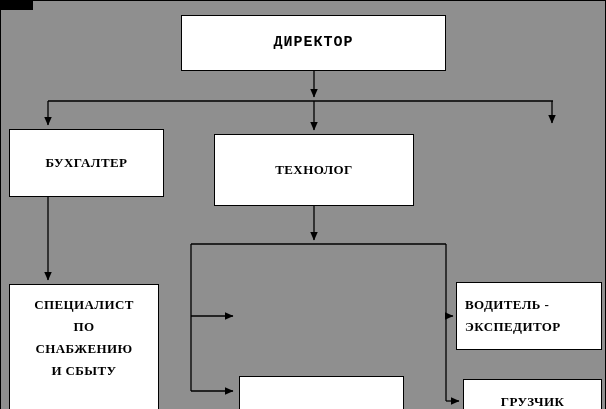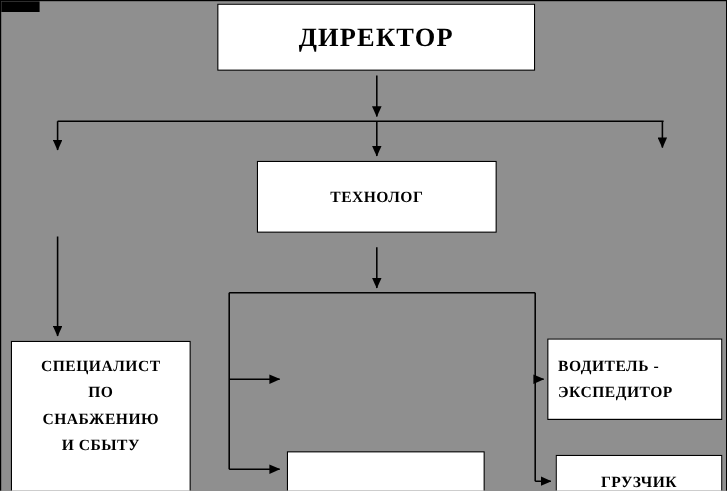--- a/index.html
+++ b/index.html
@@ -33,25 +33,25 @@
     font-size: 13px;
     line-height: 22px;
     letter-spacing: 0.4px;
     display: flex;
     align-items: center;
     justify-content: center;
     text-align: center;
     white-space: pre-line;
   }
   .node.director {
-    left: 180px; top: 2px; width: 265px; height: 56px;
-    font-size: 22px; letter-spacing: 1px;
+    left: 180px; top: 14px; width: 265px; height: 56px;
+    font-size: 15px; letter-spacing: 1px; font-family: Liberation Mono, monospace;
   }
   .node.accountant   { left: 8px;   top: 128px; width: 155px; height: 68px; }
-  .node.technologist { left: 213px; top: 133px; width: 200px; height: 60px; }
+  .node.technologist { left: 213px; top: 133px; width: 200px; height: 72px; }
   .node.mechanic     { left: 455px; top: 126px; width: 146px; height: 57px; }
   .node.specialist   { left: 8px;   top: 283px; width: 150px; height: 130px;
                        align-items: flex-start; padding-top: 9px; }
   .node.baker        { left: 238px; top: 277px; width: 165px; height: 74px; }
   .node.bottom-blank { left: 238px; top: 375px; width: 165px; height: 40px; }
   .node.driver       { left: 455px; top: 281px; width: 146px; height: 68px;
                        justify-content: flex-start; text-align: left;
                        padding-left: 8px; padding-right: 4px; }
   .node.loader       { left: 462px; top: 378px; width: 139px; height: 40px;
                        align-items: flex-start; padding-top: 11px; }
@@ -86,20 +86,21 @@
       <line x1="190" y1="315" x2="232" y2="315" marker-end="url(#arrow)"></line>
       <line x1="190" y1="390" x2="232" y2="390" marker-end="url(#arrow)"></line>
       <line x1="445" y1="243" x2="445" y2="400"></line>
       <line x1="445" y1="315" x2="452" y2="315" marker-end="url(#arrow)"></line>
       <line x1="445" y1="400" x2="458" y2="400" marker-end="url(#arrow)"></line>
     </g>
   </svg>
 
   <div class="node director">ДИРЕКТОР</div>
 
+  <div class="node accountant">БУХГАЛТЕР</div>
 
   <div class="node technologist">ТЕХНОЛОГ</div>
 
 
   <div class="node specialist">СПЕЦИАЛИСТ
 ПО
 СНАБЖЕНИЮ
 И СБЫТУ</div>
 
 

